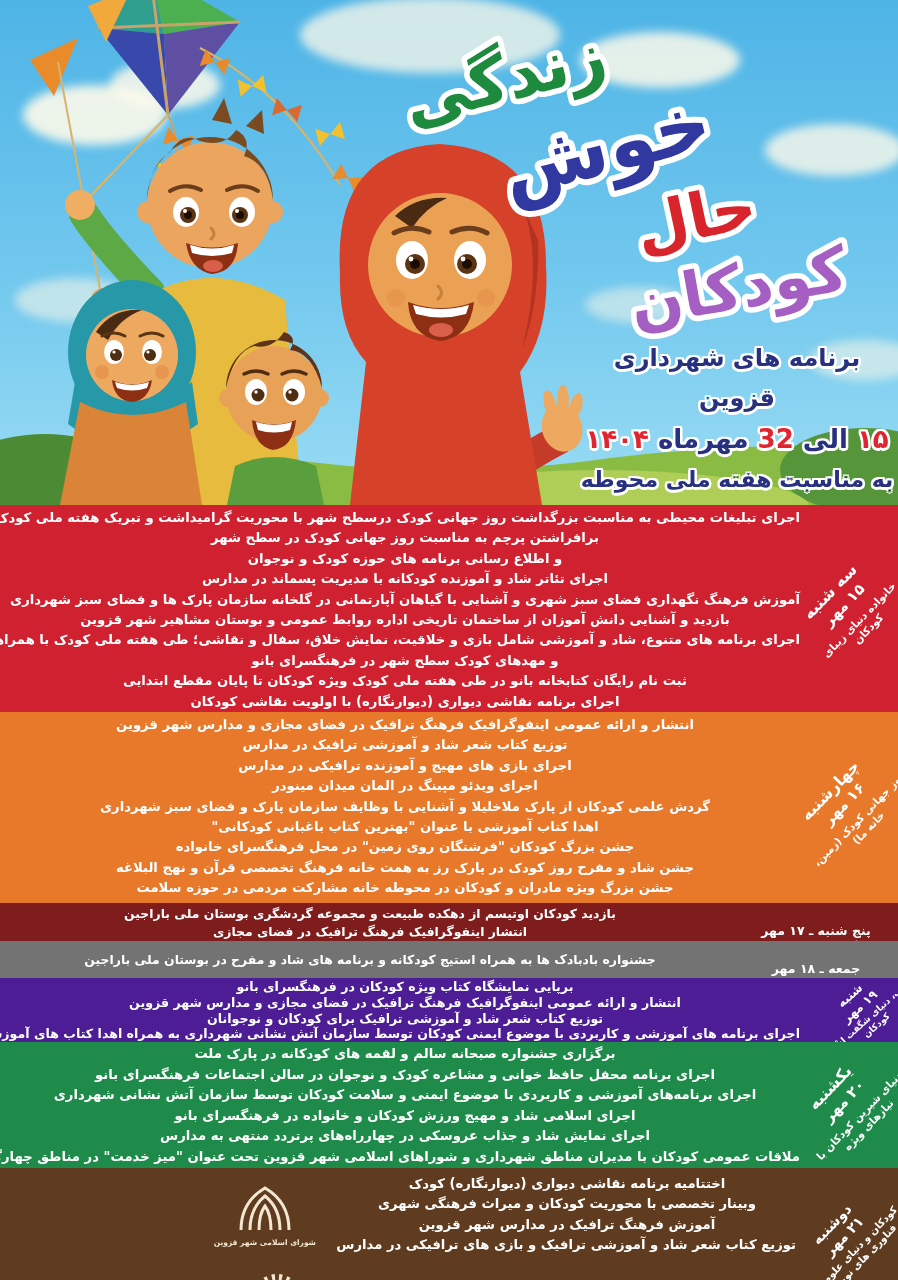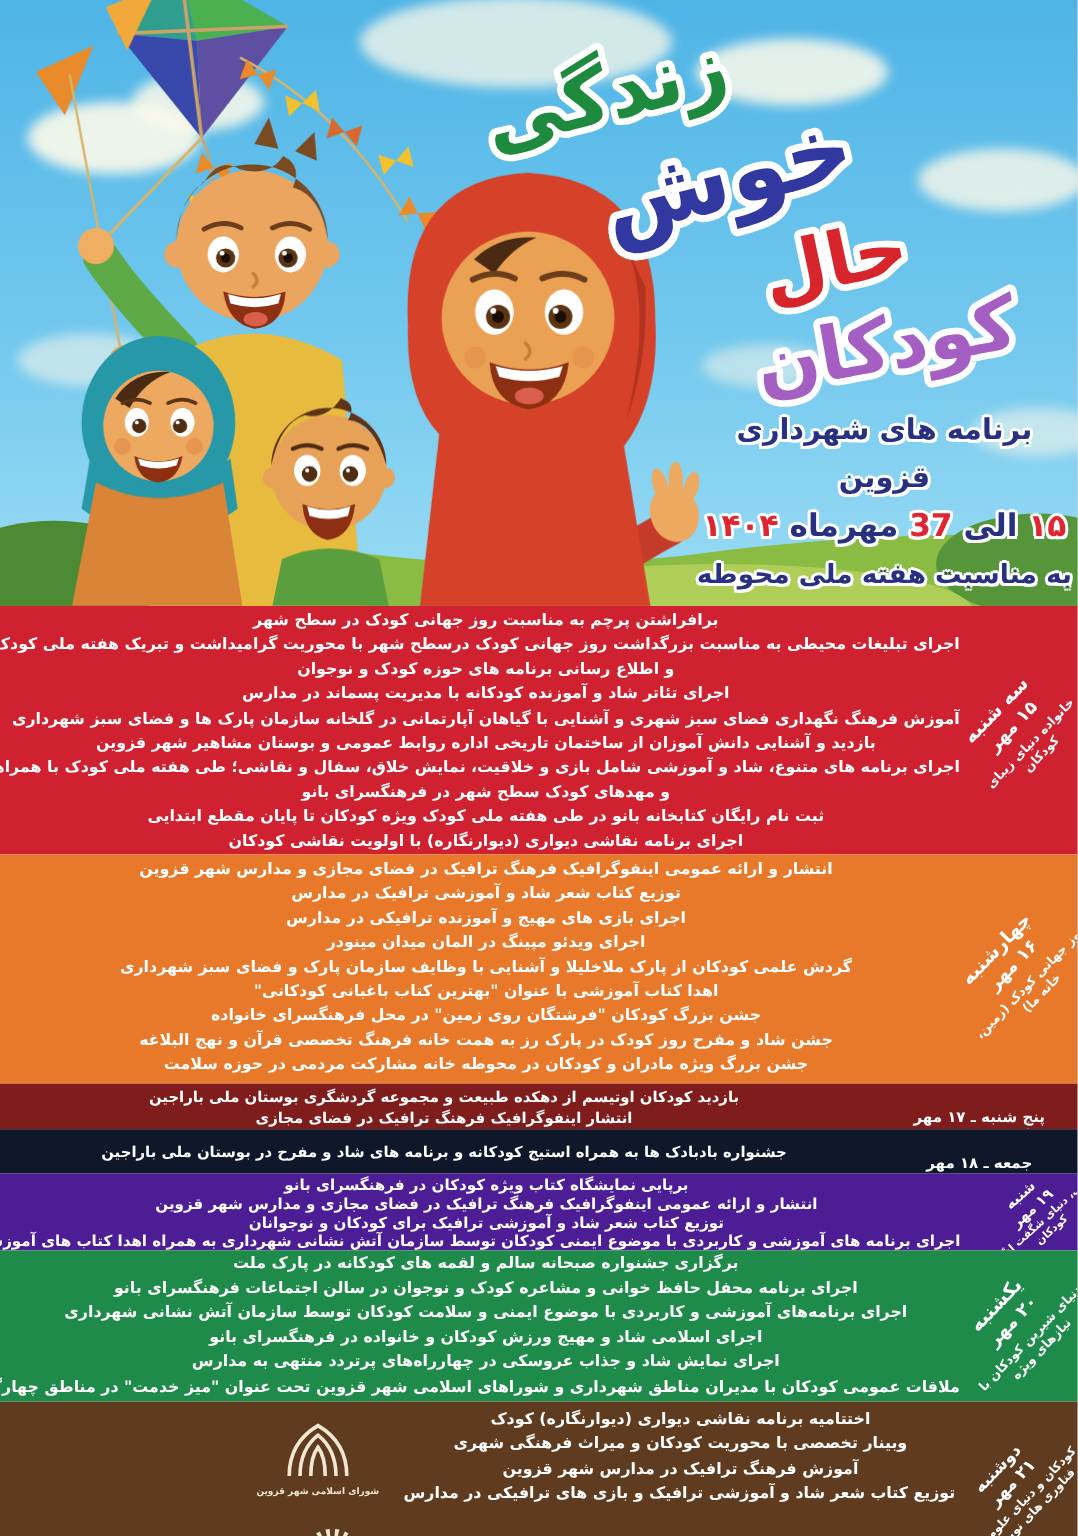--- a/index.html
+++ b/index.html
@@ -228,32 +228,32 @@
         <text x="700" y="238" font-size="62" stroke-width="11" fill="currentColor" transform="rotate(-12 700 238)" style="color: rgb(216, 37, 43);">حال</text>
         <text x="742" y="308" font-size="62" stroke-width="11" fill="currentColor" transform="rotate(-10 742 308)" style="color: rgb(165, 95, 194);">کودکان</text>
       </g>
     </svg>
 
     <div class="subtitle" style="color: rgb(39, 49, 127);">
       <div class="s1">برنامه های شهرداری قزوین</div>
       <div class="s2">
         <span style="color: rgb(224, 37, 48);">۱۵</span>
         <span>الی</span>
-        <span style="color: rgb(224, 37, 48);">37</span>
+        <span style="color: rgb(224, 37, 48);">32</span>
         <span>مهرماه</span>
         <span style="color: rgb(224, 37, 48);">۱۴۰۴</span>
       </div>
       <div class="s3">به مناسبت هفته ملی محوطه</div>
     </div>
   </div>
 
   <div class="band b-red" style="background: rgb(207, 33, 48);">
     <div class="content">
+        <div class="line">اجرای تبلیغات محیطی به مناسبت بزرگداشت روز جهانی کودک درسطح شهر با محوریت گرامیداشت و تبریک هفته ملی کودک</div>
         <div class="line">برافراشتن پرچم به مناسبت روز جهانی کودک در سطح شهر</div>
-        <div class="line">اجرای تبلیغات محیطی به مناسبت بزرگداشت روز جهانی کودک درسطح شهر با محوریت گرامیداشت و تبریک هفته ملی کودک</div>
         <div class="line">و اطلاع رسانی برنامه های حوزه کودک و نوجوان</div>
         <div class="line">اجرای تئاتر شاد و آموزنده کودکانه با مدیریت پسماند در مدارس</div>
         <div class="line">آموزش فرهنگ نگهداری فضای سبز شهری و آشنایی با گیاهان آپارتمانی در گلخانه سازمان پارک ها و فضای سبز شهرداری</div>
         <div class="line">بازدید و آشنایی دانش آموزان از ساختمان تاریخی اداره روابط عمومی و بوستان مشاهیر شهر قزوین</div>
         <div class="line">اجرای برنامه های متنوع، شاد و آموزشی شامل بازی و خلاقیت، نمایش خلاق، سفال و نقاشی؛ طی هفته ملی کودک با همراهی مدارس</div>
         <div class="line">و مهدهای کودک سطح شهر در فرهنگسرای بانو</div>
         <div class="line">ثبت نام رایگان کتابخانه بانو در طی هفته ملی کودک ویژه کودکان تا پایان مقطع ابتدایی</div>
         <div class="line">اجرای برنامه نقاشی دیواری (دیوارنگاره) با اولویت نقاشی کودکان</div>
       </div>
     <div class="rot">
@@ -286,21 +286,21 @@
     <div class="content">
         <div class="line">بازدید کودکان اوتیسم از دهکده طبیعت و مجموعه گردشگری بوستان ملی باراجین</div>
         <div class="line">انتشار اینفوگرافیک فرهنگ ترافیک در فضای مجازی</div>
       </div>
     <div class="flat">
       <div class="d1">پنج شنبه ـ ۱۷ مهر</div>
       <div class="th">زندگی، بازی، سلامت</div>
     </div>
   </div>
 
-  <div class="band b-purple" style="background: #0f172a;">
+  <div class="band b-purple" style="background: #737373;">
     <div class="content">
         <div class="line">جشنواره بادبادک ها به همراه استیج کودکانه و برنامه های شاد و مفرح در بوستان ملی باراجین</div>
       </div>
     <div class="flat">
       <div class="d1">جمعه ـ ۱۸ مهر</div>
       <div class="th">ستاره های دنباله دار</div>
     </div>
   </div>
 
   <div class="band b-blue" style="background: #4c1d95;">

